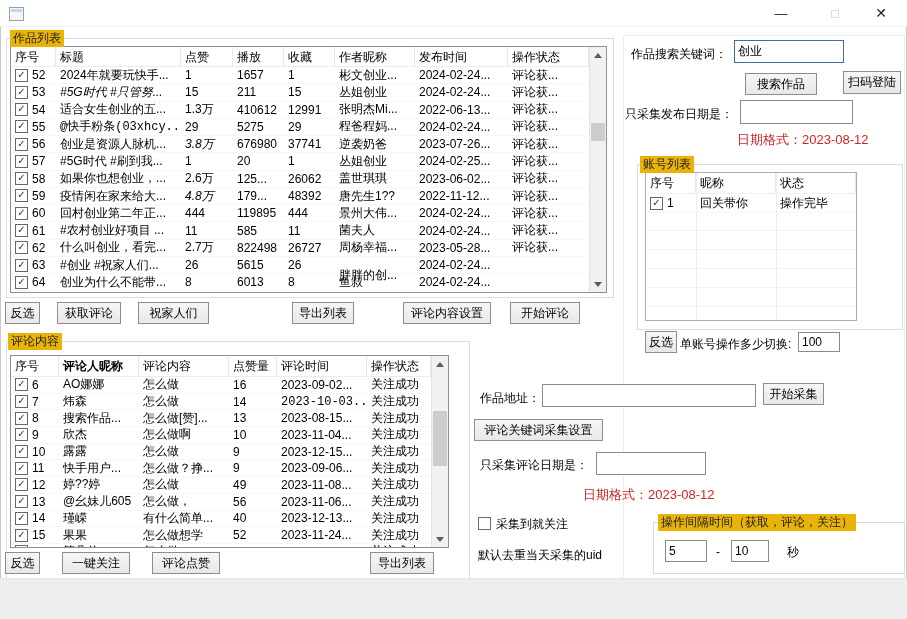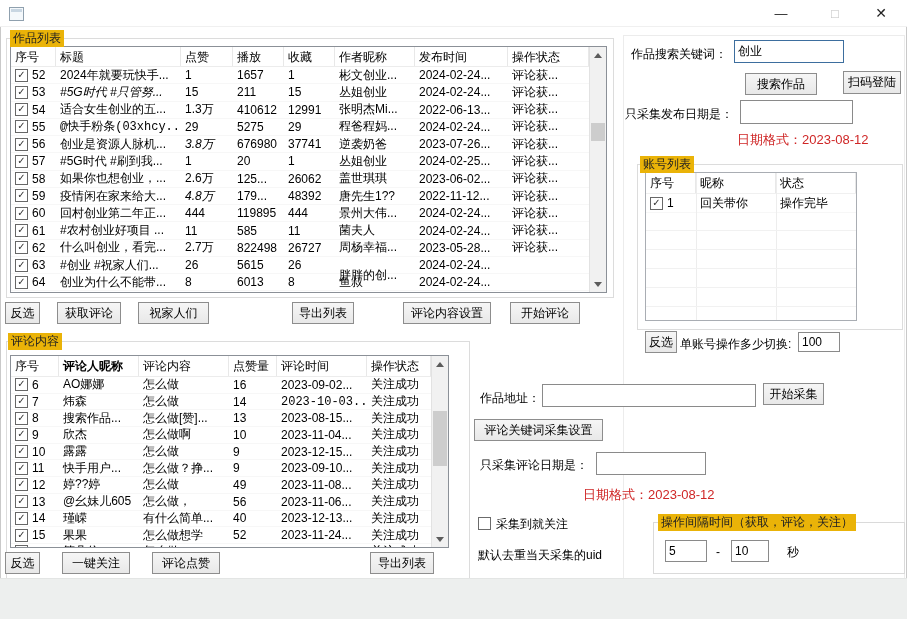--- a/index.html
+++ b/index.html
@@ -373,21 +373,21 @@
         <span class="td" style="width: 64px;">关注成功</span>
       </div>
       <div class="tr" style="height: 15.7px;">
         <span class="td" style="width: 48px;">
           <span class="cb">✓</span>
           <span>11</span>
         </span>
         <span class="td" style="width: 80px;">快手用户...</span>
         <span class="td" style="width: 90px;">怎么做？挣...</span>
         <span class="td" style="width: 48px;">9</span>
-        <span class="td" style="width: 90px;">2023-09-10...</span>
+        <span class="td" style="width: 90px;">2023-09-06...</span>
         <span class="td" style="width: 64px;">关注成功</span>
       </div>
       <div class="tr" style="height: 15.7px;">
         <span class="td" style="width: 48px;">
           <span class="cb">✓</span>
           <span>12</span>
         </span>
         <span class="td" style="width: 80px;">婷??婷</span>
         <span class="td" style="width: 90px;">怎么做</span>
         <span class="td" style="width: 48px;">49</span>

